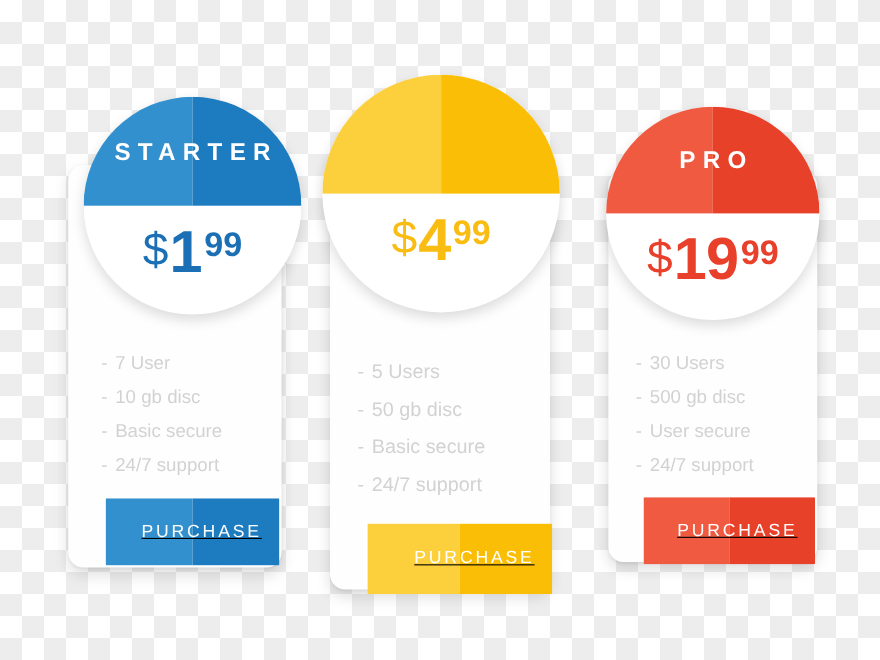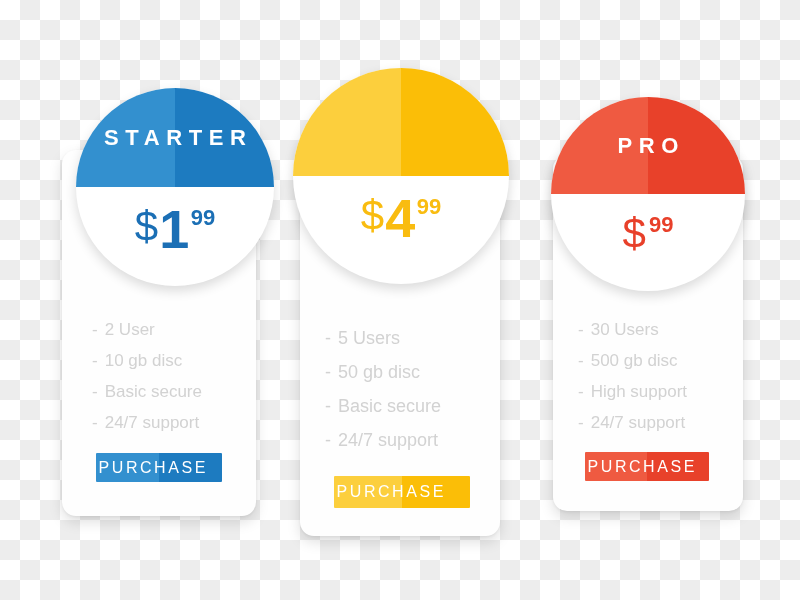--- a/index.html
+++ b/index.html
@@ -98,21 +98,21 @@
     margin-right: 1px;
     position: relative;
     top: 2px;
   }
   .price .amt {
     font-size: 54px;
     line-height: 0.92;
     letter-spacing: -0.01em;
   }
   .price .cents {
-    font-size: 22px;
+    font-size: 31px;
     line-height: 1;
     position: relative;
     top: 2px;
     margin-left: 2px;
   }
 
   
   .features {
     position: absolute;
     left: 0;
@@ -126,27 +126,28 @@
     display: block;
     white-space: nowrap;
     margin-bottom: 11px;
   }
   .feature-item .dash { margin-right: 7px; }
 
   
   .btn {
     position: absolute;
     border: 0;
-    padding: 0;
+    padding: 16px;
     cursor: pointer;
     overflow: hidden;
     display: flex;
     align-items: center;
-    justify-content: flex-start;
+    justify-content: flex-end;
     border-radius: 1px;
+    text-decoration: underline;
   }
   .btn-half-l, .btn-half-r {
     position: absolute;
     top: 0;
     width: 50%;
     height: 100%;
   }
   .btn-half-l { left: 0; }
   .btn-half-r { left: 50%; }
   .btn-label {
@@ -197,21 +198,21 @@
       <span class="price" style="color: rgb(27, 111, 181);">
         <span class="cur">$</span>
         <span class="amt">1</span>
         <span class="cents">99</span>
       </span>
     </div>
   </div>
 
   <div class="features" id="feat-starter" style="color: rgb(210, 210, 210);">
     <span class="feature-item">
-      <span class="dash">-</span><span>2 User</span>
+      <span class="dash">-</span><span>7 User</span>
     </span>
     <span class="feature-item">
       <span class="dash">-</span><span>10 gb disc</span>
     </span>
     <span class="feature-item">
       <span class="dash">-</span><span>Basic secure</span>
     </span>
     <span class="feature-item">
       <span class="dash">-</span><span>24/7 support</span>
     </span>
@@ -264,34 +265,35 @@
 
   <div class="disc" id="disc-pro">
     <div class="disc-top">
       <div class="disc-half-l" style="background: rgb(239, 90, 65);"></div>
       <div class="disc-half-r" style="background: rgb(232, 65, 42);"></div>
       <span class="plan-name">PRO</span>
     </div>
     <div class="price-wrap">
       <span class="price" style="color: rgb(232, 64, 42);">
         <span class="cur">$</span>
+        <span class="amt">19</span>
         <span class="cents">99</span>
       </span>
     </div>
   </div>
 
   <div class="features" id="feat-pro" style="color: rgb(210, 210, 210);">
     <span class="feature-item">
       <span class="dash">-</span><span>30 Users</span>
     </span>
     <span class="feature-item">
       <span class="dash">-</span><span>500 gb disc</span>
     </span>
     <span class="feature-item">
-      <span class="dash">-</span><span>High support</span>
+      <span class="dash">-</span><span>User secure</span>
     </span>
     <span class="feature-item">
       <span class="dash">-</span><span>24/7 support</span>
     </span>
   </div>
 
   <div class="btn" id="btn-pro">
     <div class="btn-half-l" style="background: rgb(239, 90, 65);"></div>
     <div class="btn-half-r" style="background: rgb(232, 65, 42);"></div>
     <span class="btn-label">PURCHASE</span>

